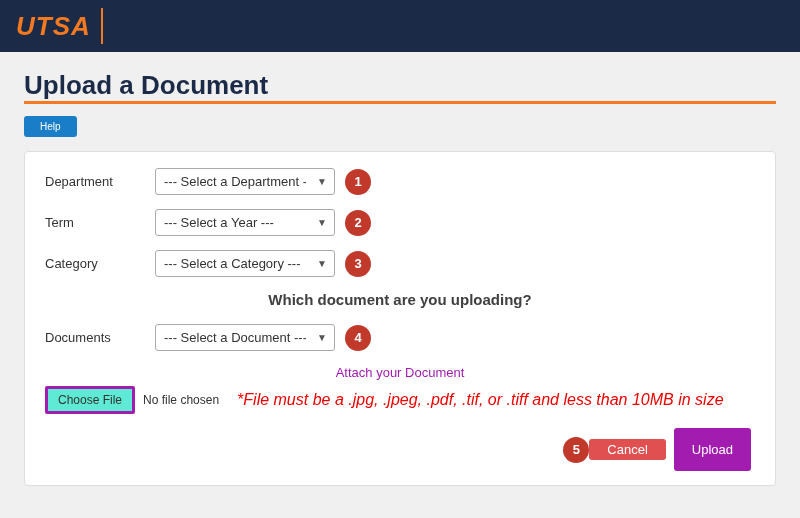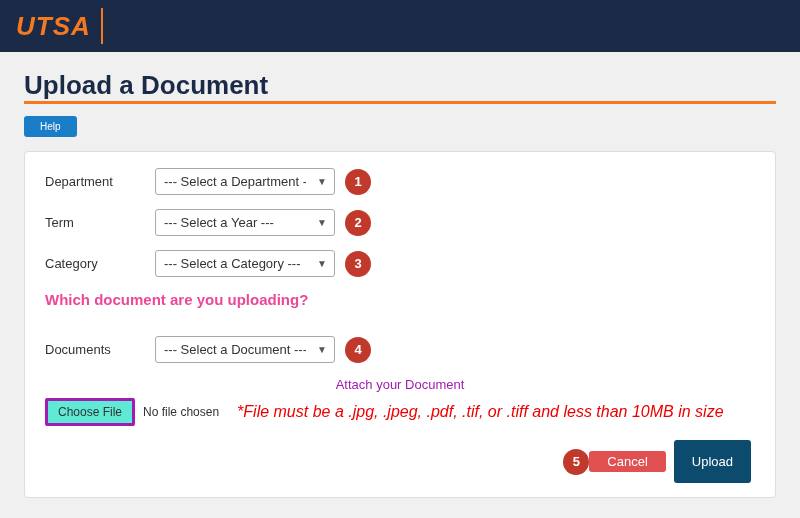--- a/index.html
+++ b/index.html
@@ -114,23 +114,24 @@
       display: flex;
       align-items: center;
       justify-content: center;
       margin-left: 10px;
       flex-shrink: 0;
     }
 
     .section-title {
       font-size: 15px;
       font-weight: bold;
-      color: #ec4899;
-      margin-bottom: 28px;
+      color: #404040;
+      margin-bottom: 16px;
       margin-top: 4px;
+      text-align: center;
     }
 
     
     .attach-label {
       font-size: 13px;
       color: #a21caf;
       margin-bottom: 6px;
       text-align: center;
     }
     .attach-row {
@@ -171,21 +172,21 @@
       background: #e05050;
       color: white;
       border: none;
       padding: 3px 18px;
       font-size: 13px;
       border-radius: 3px;
       cursor: pointer;
       margin-right: 8px;
     }
     .upload-btn {
-      background: #0c4a6e;
+      background: #a21caf;
       color: white;
       border: none;
       padding: 14px 18px;
       font-size: 13px;
       border-radius: 3px;
       cursor: pointer;
     }
     .step-badge-5 {
       width: 26px;
       height: 26px;

